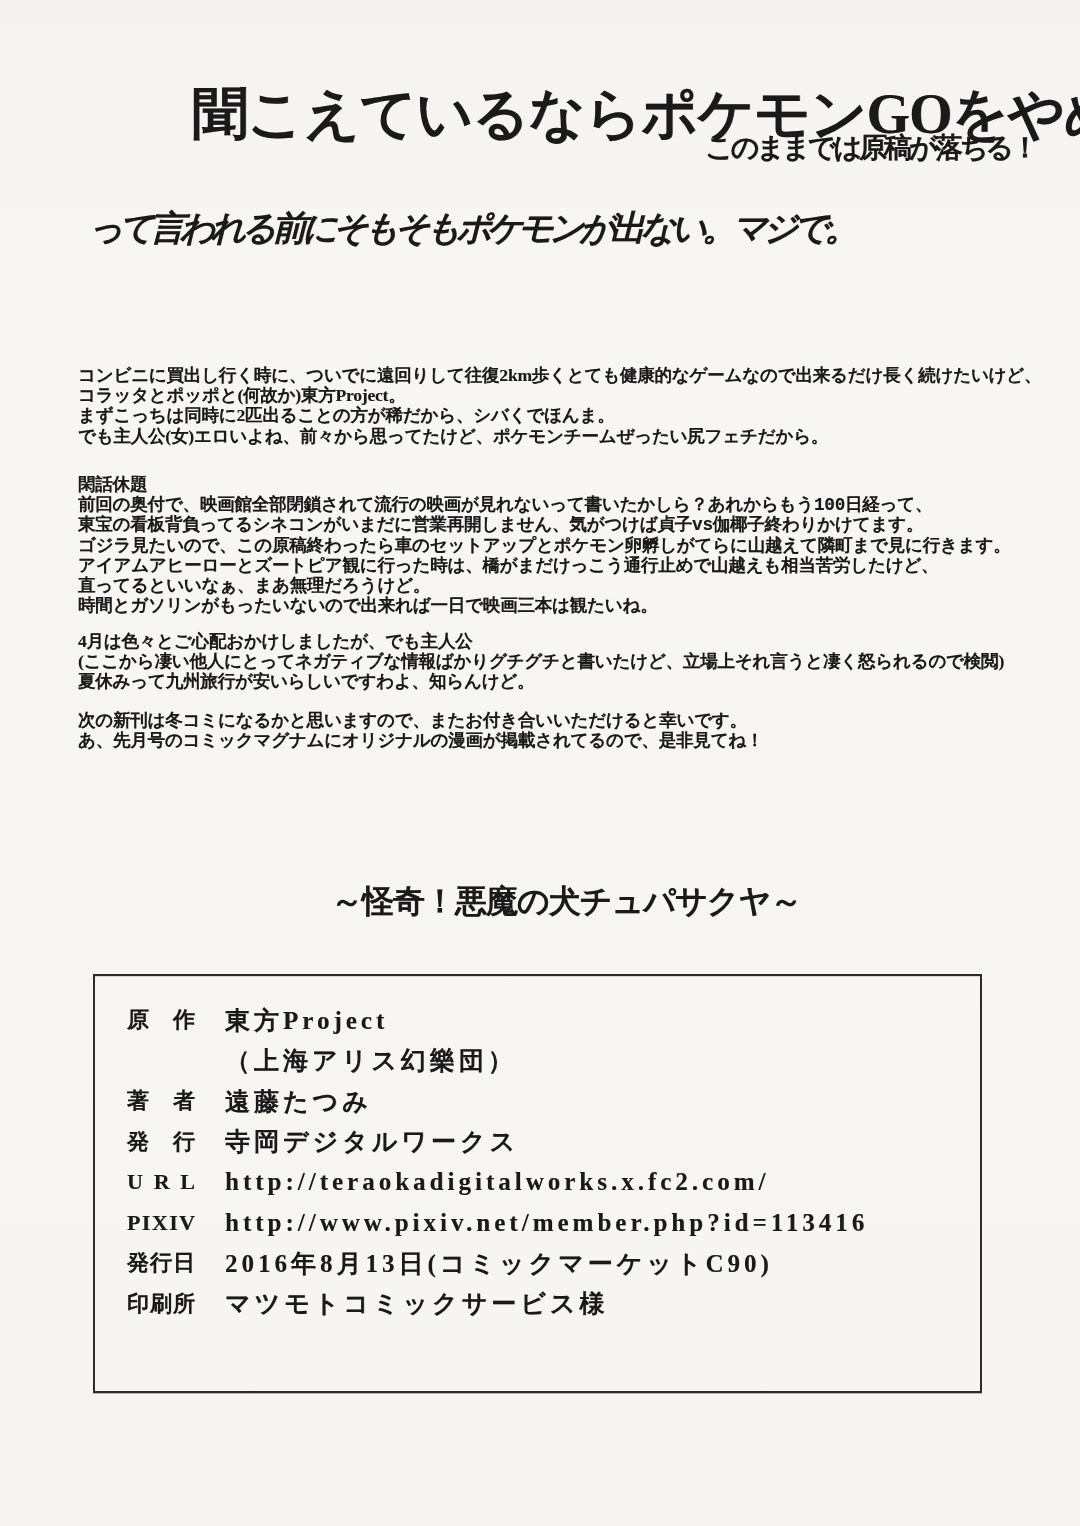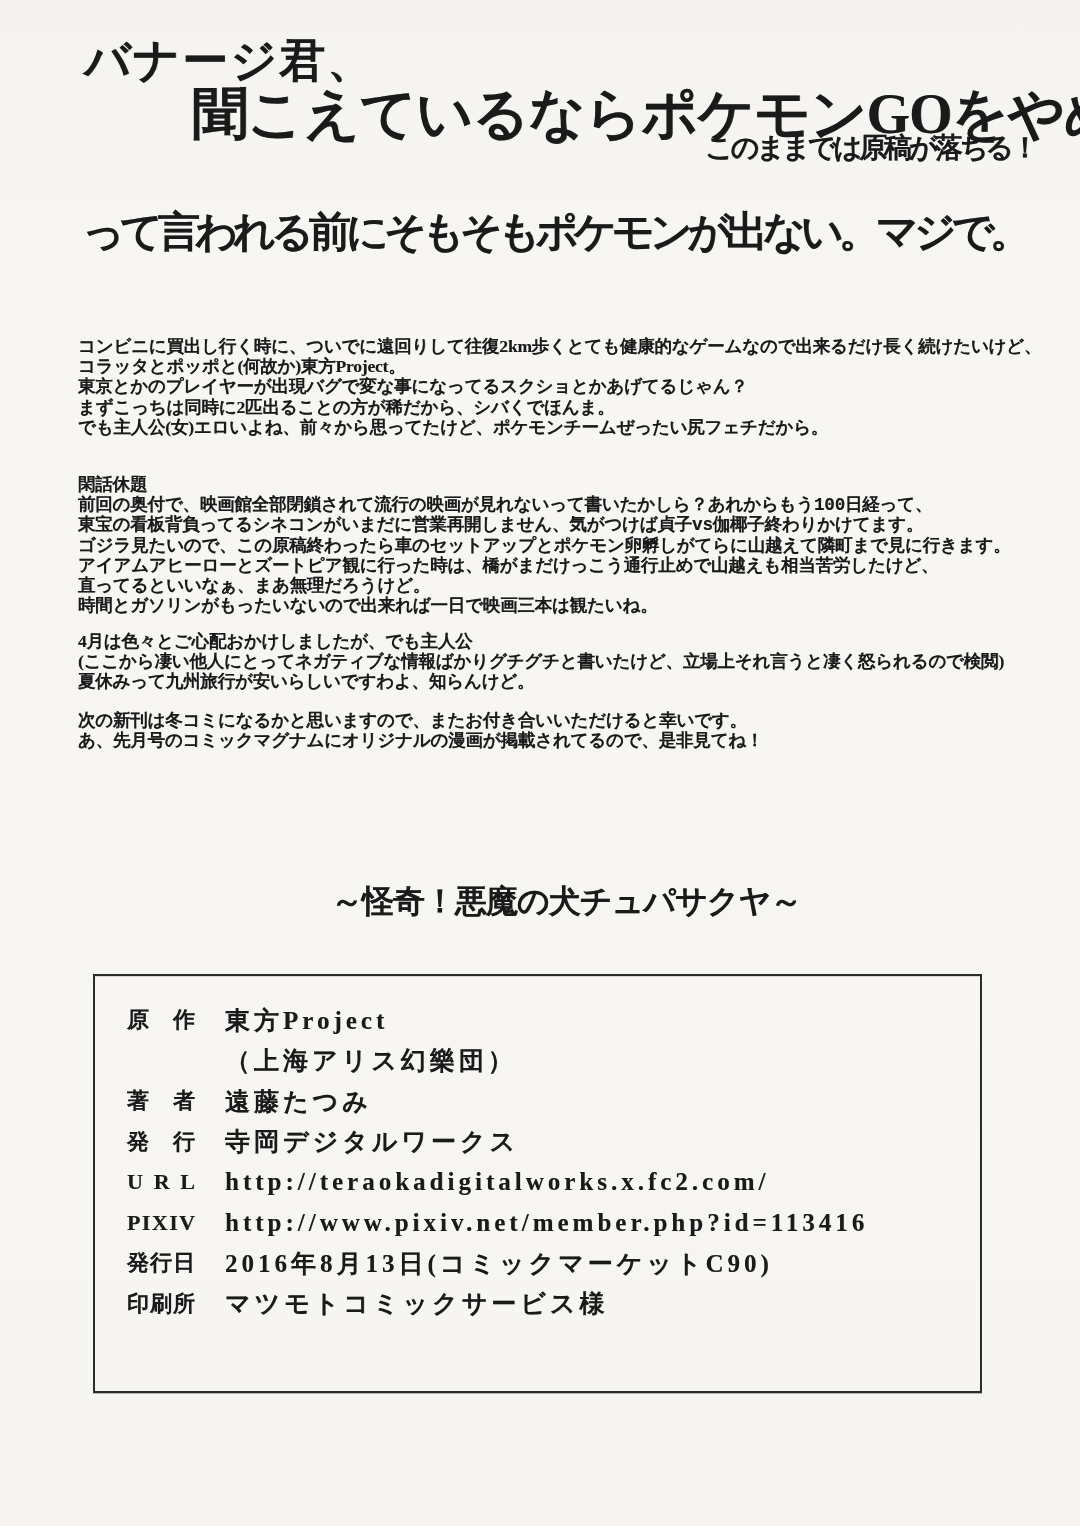--- a/index.html
+++ b/index.html
@@ -16,32 +16,32 @@
   .hl{
     position:absolute;
     font-weight:bold;
     white-space:nowrap;
     line-height:1;
     text-shadow:0.4px 0.4px 0.4px rgba(20,20,20,0.45);
   }
   #hl1{left:84px;top:38px;font-size:46px;letter-spacing:2px;}
   #hl2{left:192px;top:86px;font-size:56px;letter-spacing:-1px;}
   #hl3{right:44px;top:134px;font-size:28px;letter-spacing:-3px;}
-  #hl4{left:82px;top:211px;font-size:42px;letter-spacing:-5px;}
+  #hl4{left:88px;top:211px;font-size:35px;letter-spacing:-5px;font-style:italic;}
   .para{
     position:absolute;
     left:78px;
     font-size:17.5px;
     font-weight:bold;
     line-height:20.2px;
     letter-spacing:-0.2px;
     white-space:nowrap;
     text-shadow:0.3px 0.3px 0.3px rgba(20,20,20,0.4);
   }
-  #p1{top:336px;}
+  #p1{top:365px;}
   #p2{top:475px;font-family:Liberation Mono, monospace;}
   #p3{top:631px;}
   #p4{top:710px;}
   .section-title{
     position:absolute;
     top:880px;left:8px;width:100%;
     box-sizing:border-box;
     padding-left:36px;
     text-align:center;
     font-size:32px;
@@ -77,29 +77,27 @@
     letter-spacing:4px;
     white-space:nowrap;
     text-shadow:0.3px 0.3px 0.3px rgba(20,20,20,0.4);
   }
 </style>
 </head>
 <body>
 
 <div class="page">
 
-  <div class="hl" id="hl1">バナージ君、</div>
   <div class="hl" id="hl2">聞こえているならポケモンGOをやめろ！</div>
   <div class="hl" id="hl3">このままでは原稿が落ちる！</div>
   <div class="hl" id="hl4">って言われる前にそもそもポケモンが出ない。マジで。</div>
 
   <div class="para" id="p1">
     <div>コンビニに買出し行く時に、ついでに遠回りして往復2km歩くとても健康的なゲームなので出来るだけ長く続けたいけど、</div>
     <div>コラッタとポッポと(何故か)東方Project。</div>
-    <div>東京とかのプレイヤーが出現バグで変な事になってるスクショとかあげてるじゃん？</div>
     <div>まずこっちは同時に2匹出ることの方が稀だから、シバくでほんま。</div>
     <div>でも主人公(女)エロいよね、前々から思ってたけど、ポケモンチームぜったい尻フェチだから。</div>
   </div>
 
   <div class="para" id="p2">
     <div>閑話休題</div>
     <div>前回の奥付で、映画館全部閉鎖されて流行の映画が見れないって書いたかしら？あれからもう100日経って、</div>
     <div>東宝の看板背負ってるシネコンがいまだに営業再開しません、気がつけば貞子vs伽椰子終わりかけてます。</div>
     <div>ゴジラ見たいので、この原稿終わったら車のセットアップとポケモン卵孵しがてらに山越えて隣町まで見に行きます。</div>
     <div>アイアムアヒーローとズートピア観に行った時は、橋がまだけっこう通行止めで山越えも相当苦労したけど、</div>

